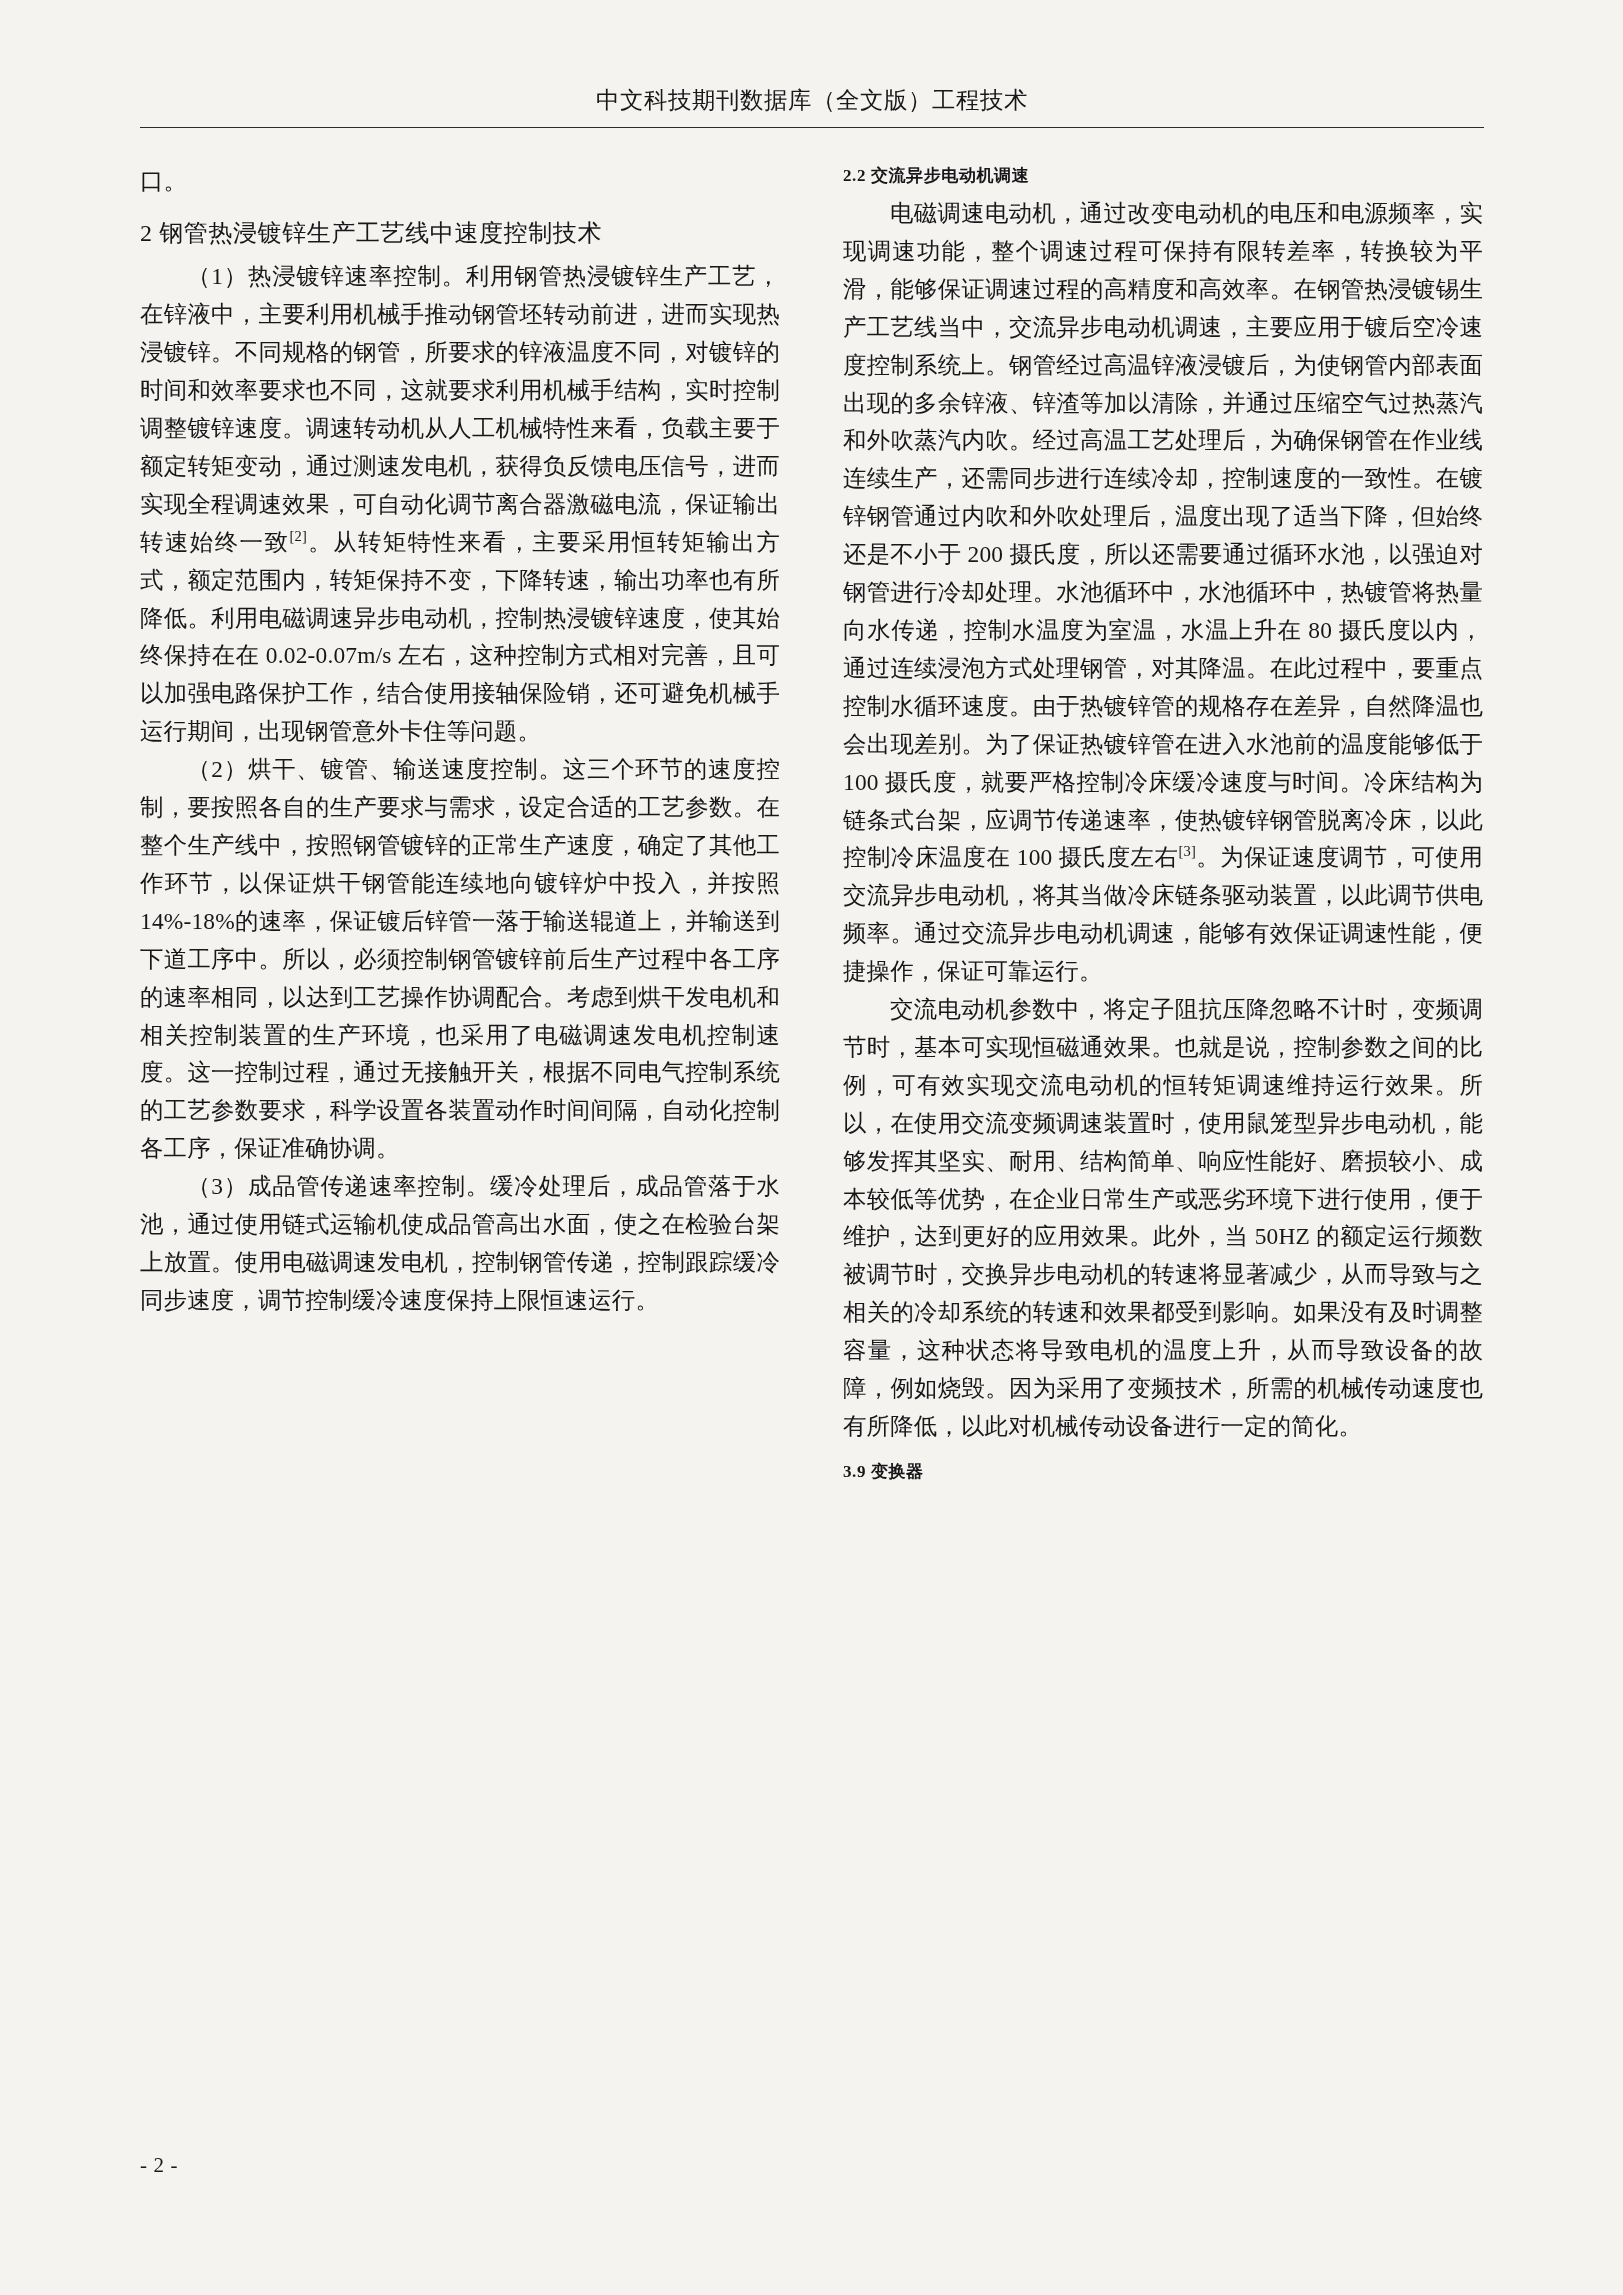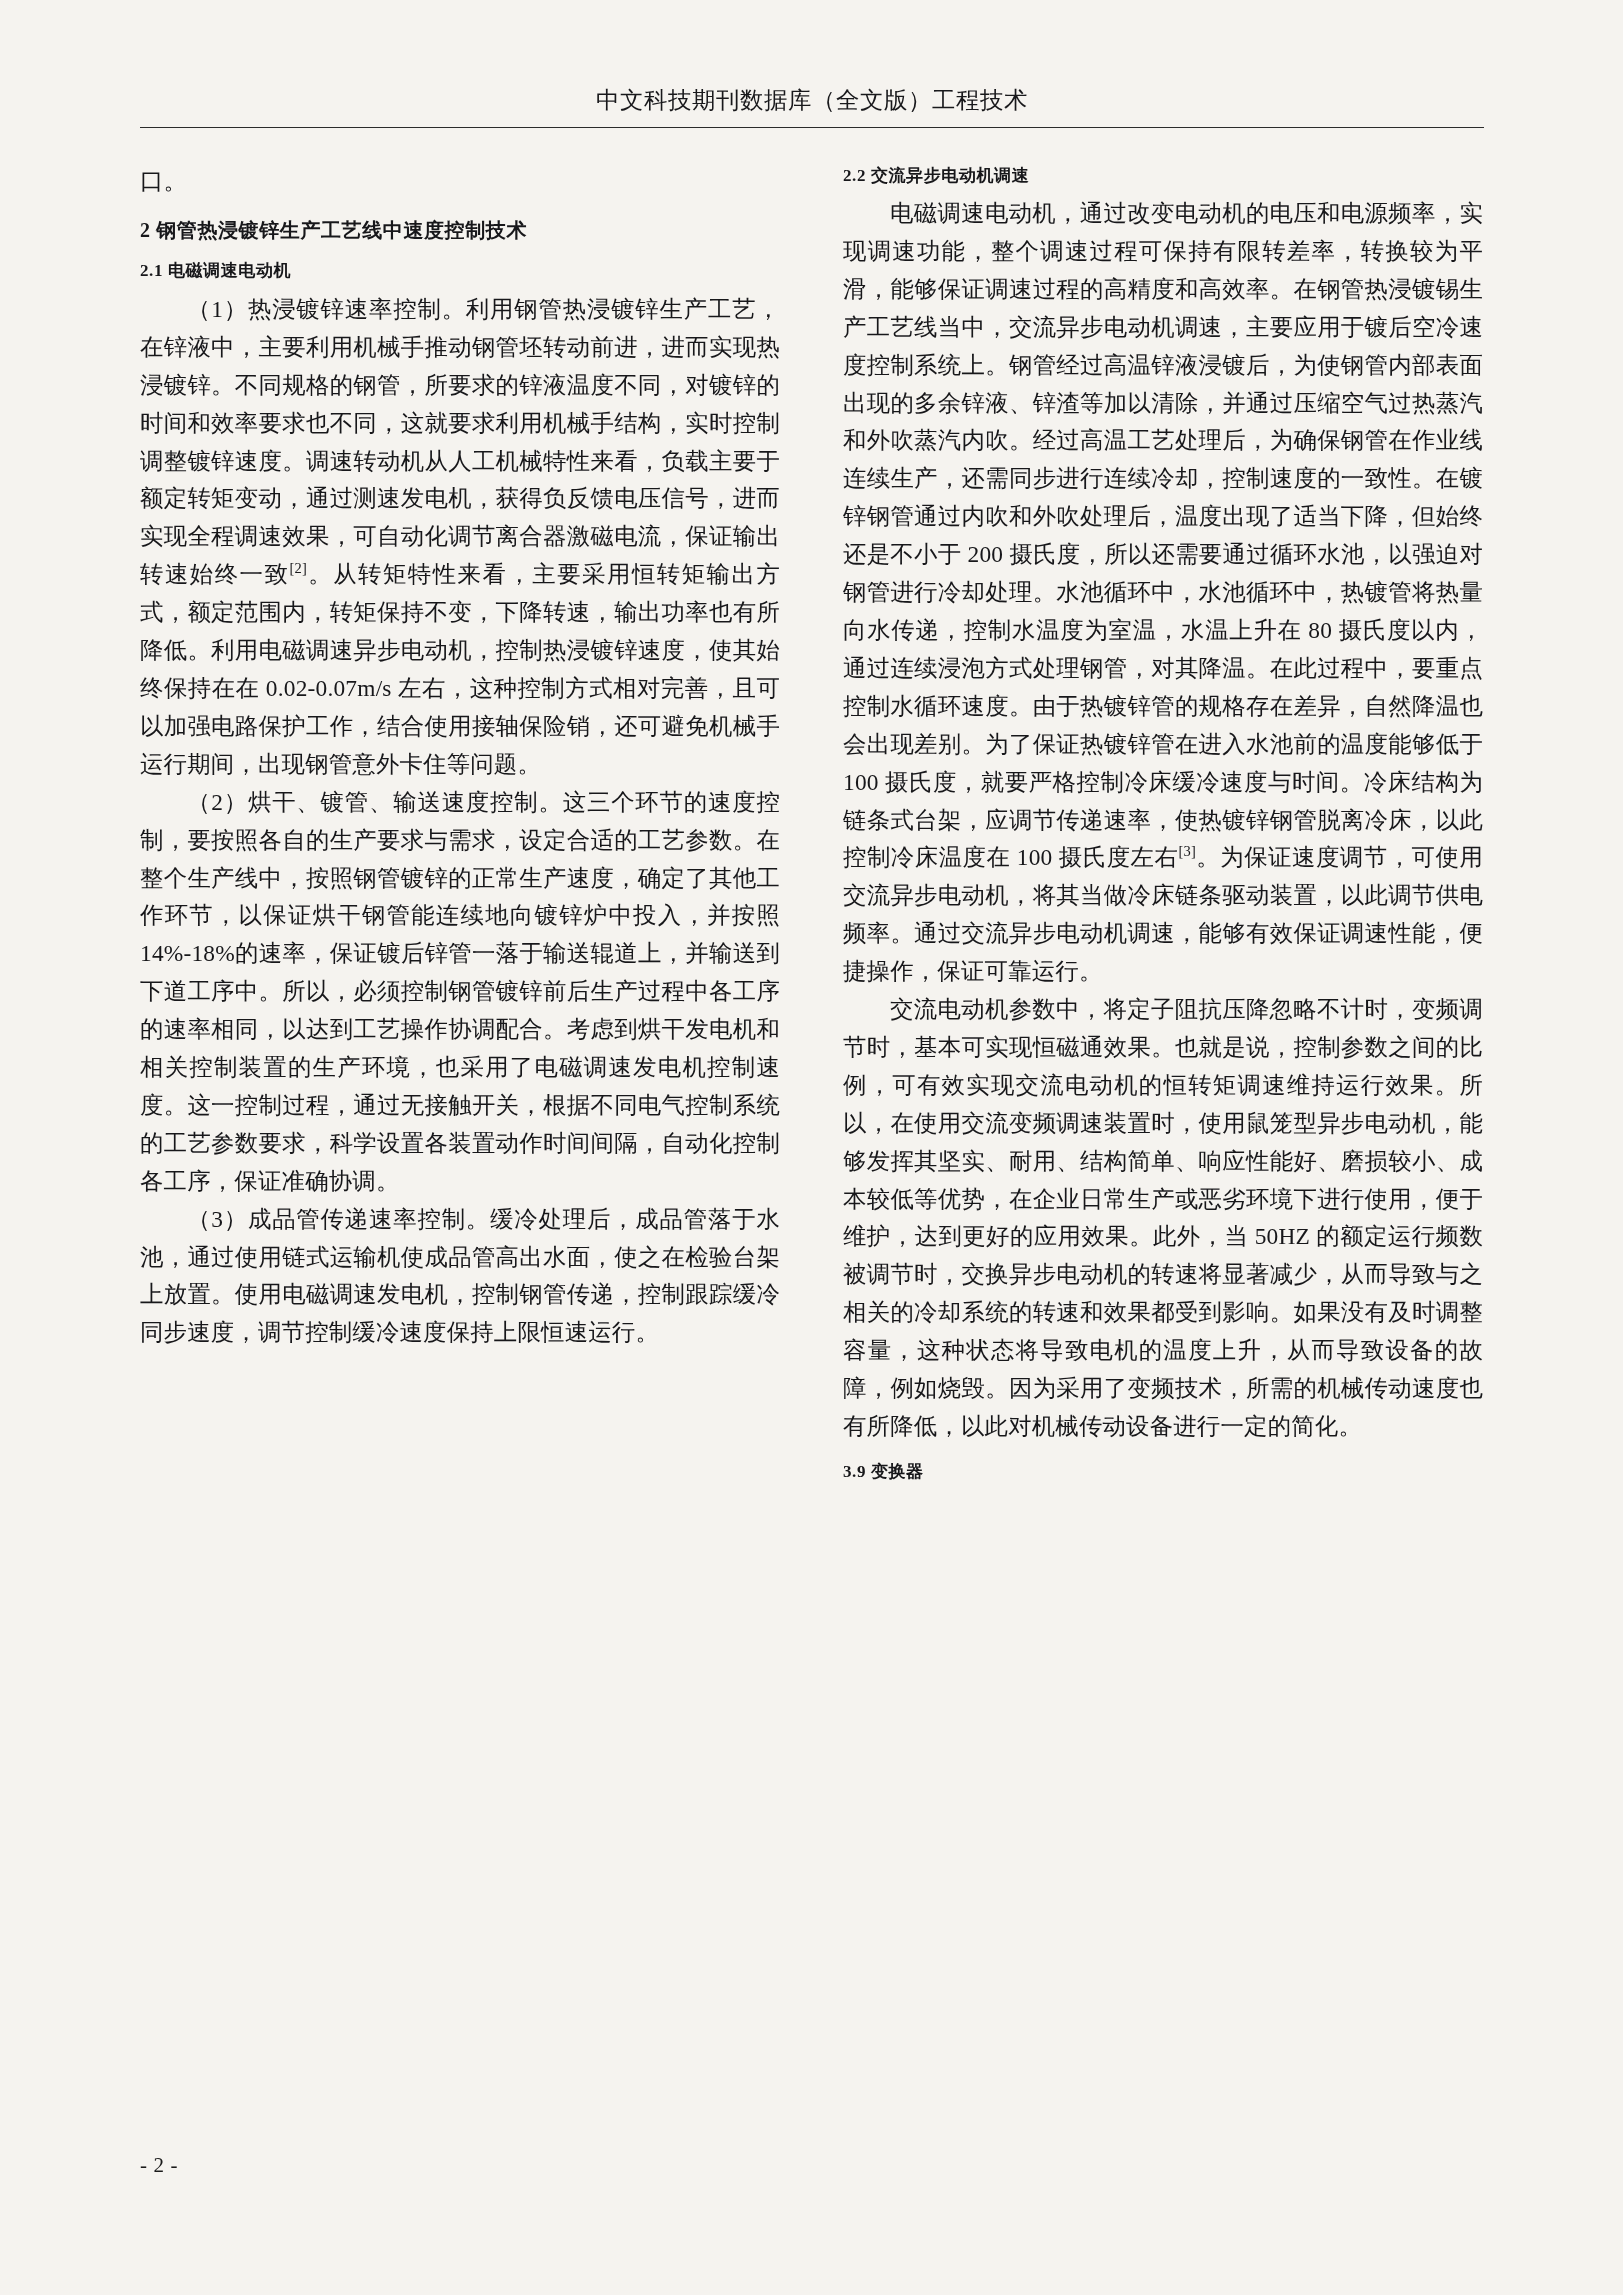--- a/index.html
+++ b/index.html
@@ -51,22 +51,22 @@
     font-size: 23.4px;
     line-height: 1.62;
     text-align: justify;
     text-justify: inter-ideograph;
     letter-spacing: 0.2px;
   }
   .indent {
     text-indent: 47px;
   }
   .h-sec {
-    font-size: 20px;
-    font-weight: bold;
+    font-size: 24px;
+    font-weight: normal;
     line-height: 1.5;
     margin: 15px 0 7px 0;
     letter-spacing: 0.6px;
   }
   .h-sub {
     font-size: 17px;
     font-weight: bold;
     line-height: 1.5;
     margin: 13px 0 7px 0;
     letter-spacing: 0.6px;
@@ -100,21 +100,20 @@
     <div class="header-rule"></div>
 
     <div class="columns">
 
       <div class="col">
 
         <p class="body-text">口。</p>
 
         <h2 class="h-sec">2  钢管热浸镀锌生产工艺线中速度控制技术</h2>
 
-        <h3 class="h-sub">2.1  电磁调速电动机</h3>
 
 
         <p class="body-text indent"><span>（1）热浸镀锌速率控制。利用钢管热浸镀锌生产工艺，在锌液中，主要利用机械手推动钢管坯转动前进，进而实现热浸镀锌。不同规格的钢管，所要求的锌液温度不同，对镀锌的时间和效率要求也不同，这就要求利用机械手结构，实时控制调整镀锌速度。调速转动机从人工机械特性来看，负载主要于额定转矩变动，通过测速发电机，获得负反馈电压信号，进而实现全程调速效果，可自动化调节离合器激磁电流，保证输出转速始终一致</span><sup>[2]</sup><span>。从转矩特性来看，主要采用恒转矩输出方式，额定范围内，转矩保持不变，下降转速，输出功率也有所降低。利用电磁调速异步电动机，控制热浸镀锌速度，使其始终保持在在 0.02-0.07m/s 左右，这种控制方式相对完善，且可以加强电路保护工作，结合使用接轴保险销，还可避免机械手运行期间，出现钢管意外卡住等问题。</span></p>
 
         <p class="body-text indent">（2）烘干、镀管、输送速度控制。这三个环节的速度控制，要按照各自的生产要求与需求，设定合适的工艺参数。在整个生产线中，按照钢管镀锌的正常生产速度，确定了其他工作环节，以保证烘干钢管能连续地向镀锌炉中投入，并按照14%-18%的速率，保证镀后锌管一落于输送辊道上，并输送到下道工序中。所以，必须控制钢管镀锌前后生产过程中各工序的速率相同，以达到工艺操作协调配合。考虑到烘干发电机和相关控制装置的生产环境，也采用了电磁调速发电机控制速度。这一控制过程，通过无接触开关，根据不同电气控制系统的工艺参数要求，科学设置各装置动作时间间隔，自动化控制各工序，保证准确协调。</p>
 
         <p class="body-text indent">（3）成品管传递速率控制。缓冷处理后，成品管落于水池，通过使用链式运输机使成品管高出水面，使之在检验台架上放置。使用电磁调速发电机，控制钢管传递，控制跟踪缓冷同步速度，调节控制缓冷速度保持上限恒速运行。</p>
 
       </div>
 

